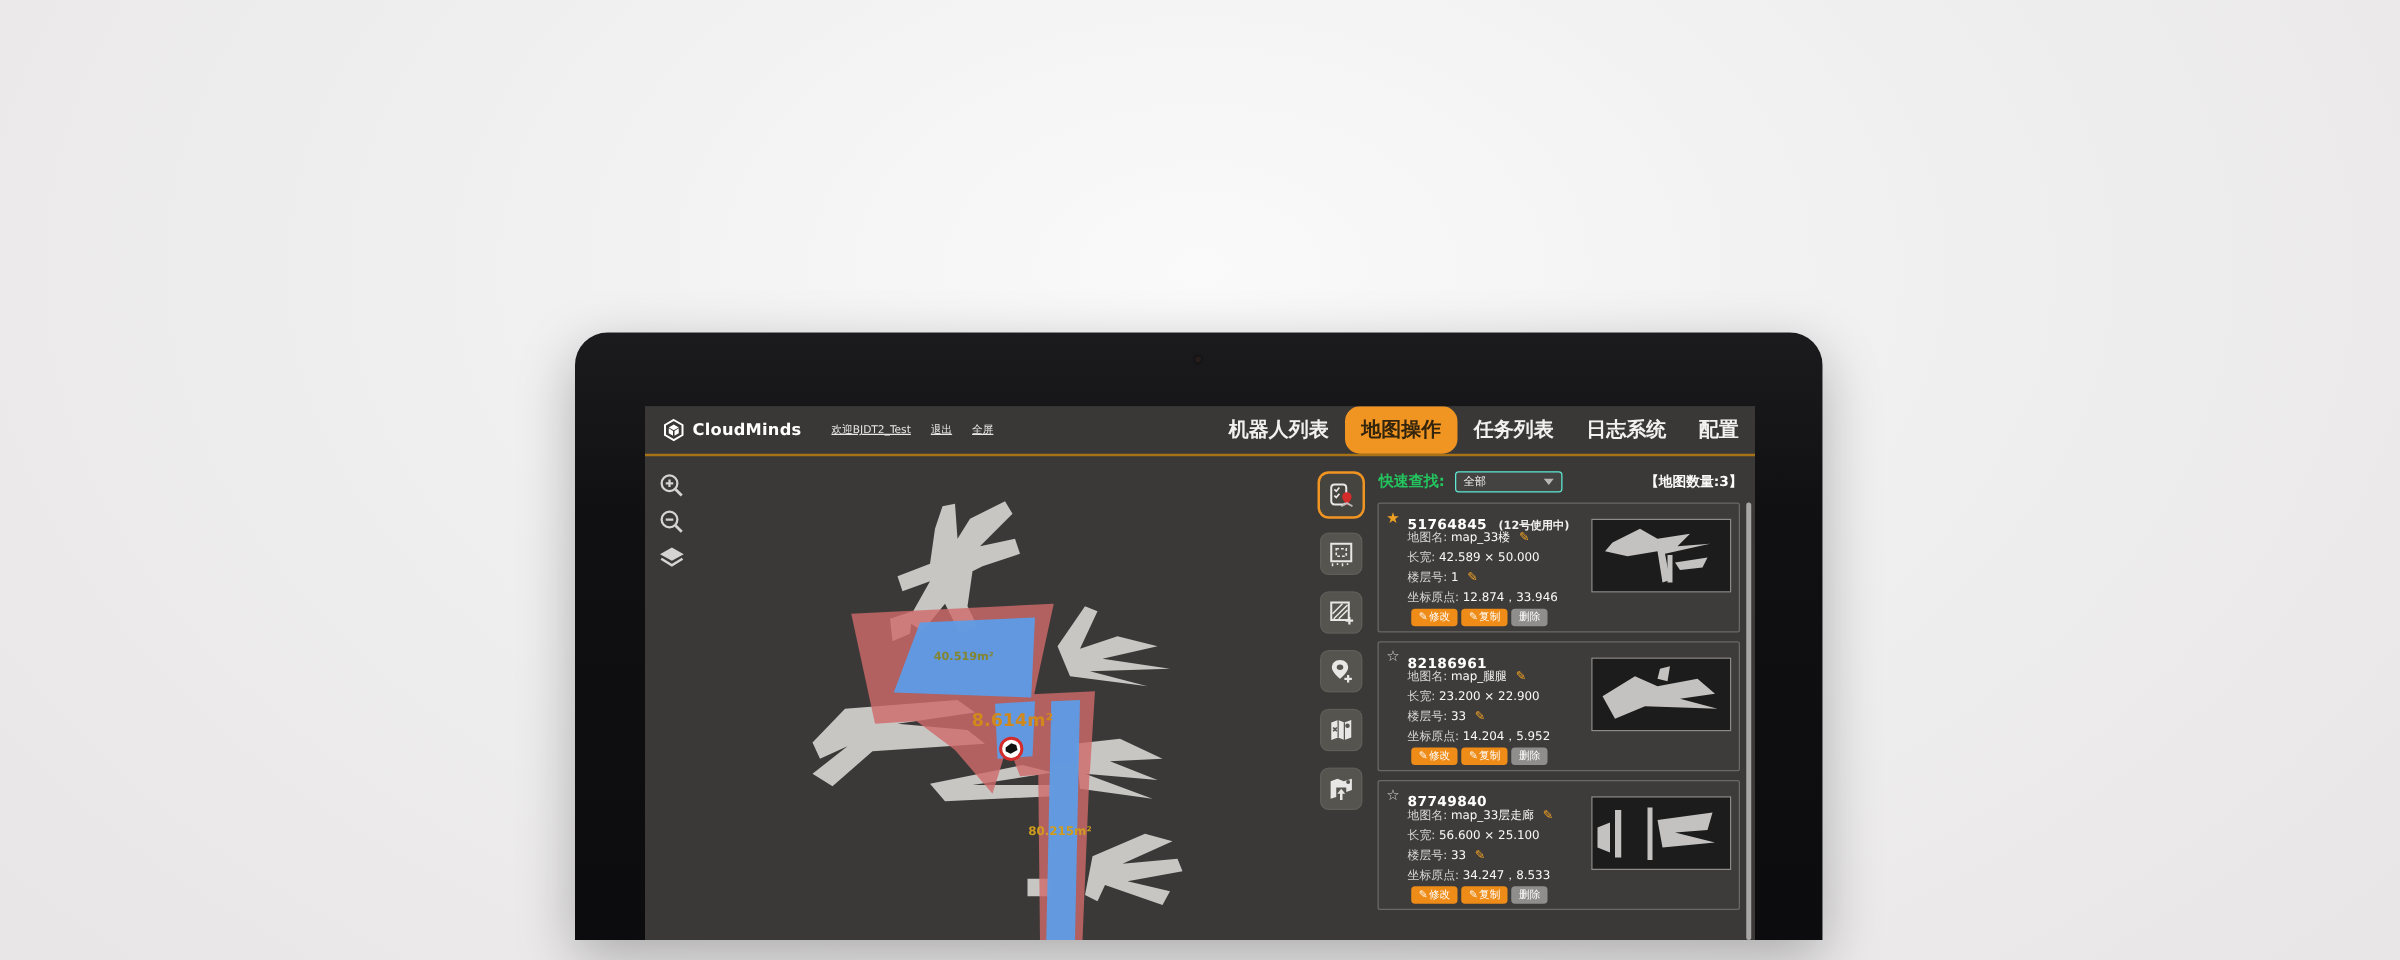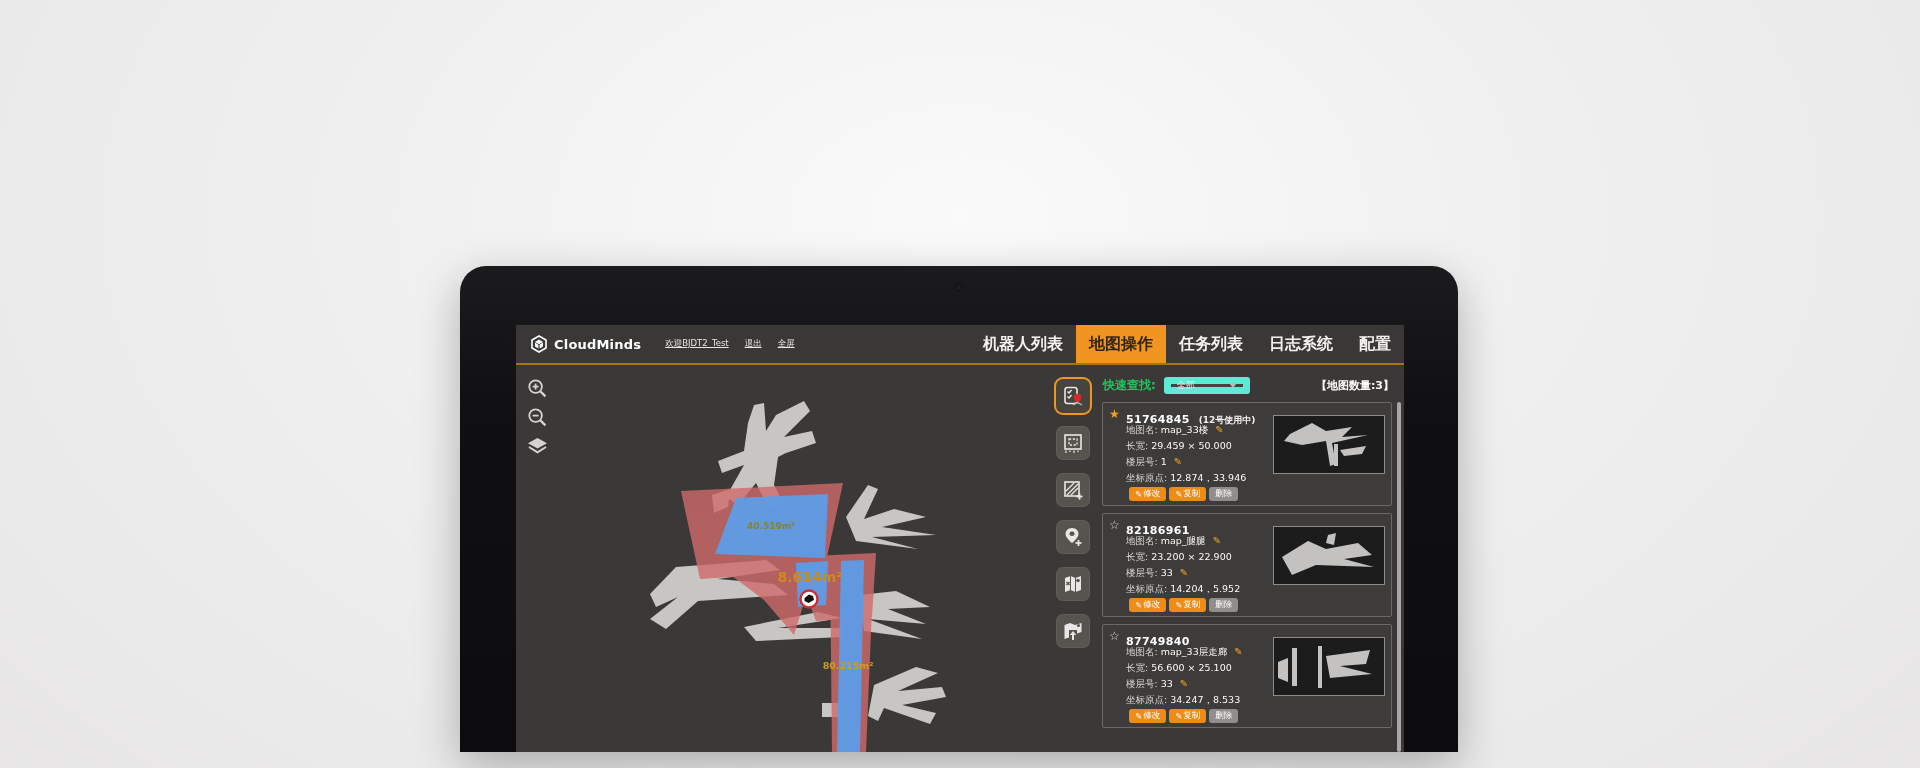--- a/index.html
+++ b/index.html
@@ -20,21 +20,21 @@
   .app-header { position:absolute; top:0; left:0; right:0; height:40px; background:#3a3837;
                 border-bottom:2px solid #a87317; display:flex; align-items:stretch; }
   .brand { display:flex; align-items:center; gap:6px; margin-left:14px; color:#fff;
            font-size:13px; font-weight:bold; letter-spacing:.2px; }
   .welcome-group { display:flex; align-items:center; gap:16px; margin-left:24px;
                    font-size:8.5px; color:#e9e7e5;text-decoration:underline; }
   .welcome-group .link { cursor:pointer; }
   .tabs { margin-left:auto; display:flex; align-items:stretch; }
   .tab { display:flex; align-items:center; padding:0 13px; font-size:16px; font-weight:bold;
          color:#f3f1ef; cursor:pointer; }
-  .tab.active { background:#f09422; color:#33250d; }
+  .tab.active { background:#f09422; color:#33250d;border-radius:12px; }
 
   
   .map-zone { position:absolute; left:0; top:42px; width:534px; bottom:0; background:#3b3938; }
   .map-canvas { position:absolute; left:0; top:0; }
   .map-toolbar { position:absolute; left:10px; top:10px; display:flex; flex-direction:column; gap:7px; z-index:5; }
   .map-tool { width:22px; height:22px; display:flex; align-items:center; justify-content:center; cursor:pointer; }
   .map-label { position:absolute; transform:translateX(-50%); font-weight:bold; white-space:nowrap; z-index:4; }
   .lbl-a { font-size:9px;  color:#83852f; }
   .lbl-b { font-size:14px;  color:#d2891c; }
   .lbl-c { font-size:9.5px; color:#cf9c1e; }
@@ -43,21 +43,21 @@
   .side-toolbar { position:absolute; left:534px; top:42px; width:46px; bottom:0; }
   .tool-btn { position:absolute; left:6px; width:34px; height:34px; border-radius:7px;
               background:#56544f; display:flex; align-items:center; justify-content:center; cursor:pointer;
               box-shadow:inset 0 0 0 1px rgba(255,255,255,.06); }
   .tool-btn.active { background:#46443f; box-shadow:0 0 0 2px #f09422; }
 
   
   .list-panel { position:absolute; left:580px; top:42px; right:0; bottom:0; background:#3b3938; }
   .panel-head { position:absolute; top:7px; left:7px; right:10px; height:22px; display:flex; align-items:center; }
   .qf-label { font-size:12px; font-weight:bold; color:#22c55e; }
-  .dropdown { margin-left:8px; width:86px; height:17px; background:#454341; border:7px solid #5eead4;
+  .dropdown { margin-left:8px; width:86px; height:17px; background:#454341; border:1px solid #5eead4;
               border-radius:3px; display:flex; align-items:center; padding:0 6px; cursor:pointer; }
   .dropdown .val { font-size:9px; color:#f0eeec; flex:1; }
   .chev { width:0; height:0; border-left:4px solid transparent; border-right:4px solid transparent;
           border-top:5px solid #b9b7b5; }
   .map-count { margin-left:auto; font-size:11px; font-weight:bold; color:#fdfbf9; }
 
   .card { position:absolute; left:6px; width:290px; height:104px; border:1px solid #6b6865;
           border-radius:2px; background:#3e3c3b; }
   .card .star { position:absolute; left:6px; top:4px; font-size:12px; cursor:pointer; }
   .star.starred { color:#f0a122; }
@@ -247,21 +247,21 @@
             <span class="map-id">51764845</span>
             <span class="badge">(12号使用中)</span>
           </div>
           <div class="field f1">
             <span>地图名:</span>
             <span class="value">map_33楼</span>
             <span class="pencil">✎</span>
           </div>
           <div class="field f2">
             <span>长宽:</span>
-            <span class="value">29.459 × 50.000</span>
+            <span class="value">42.589 × 50.000</span>
           </div>
           <div class="field f3">
             <span>楼层号:</span>
             <span class="value">1</span>
             <span class="pencil">✎</span>
           </div>
           <div class="field f4">
             <span>坐标原点:</span>
             <span class="value">12.874，33.946</span>
           </div>

